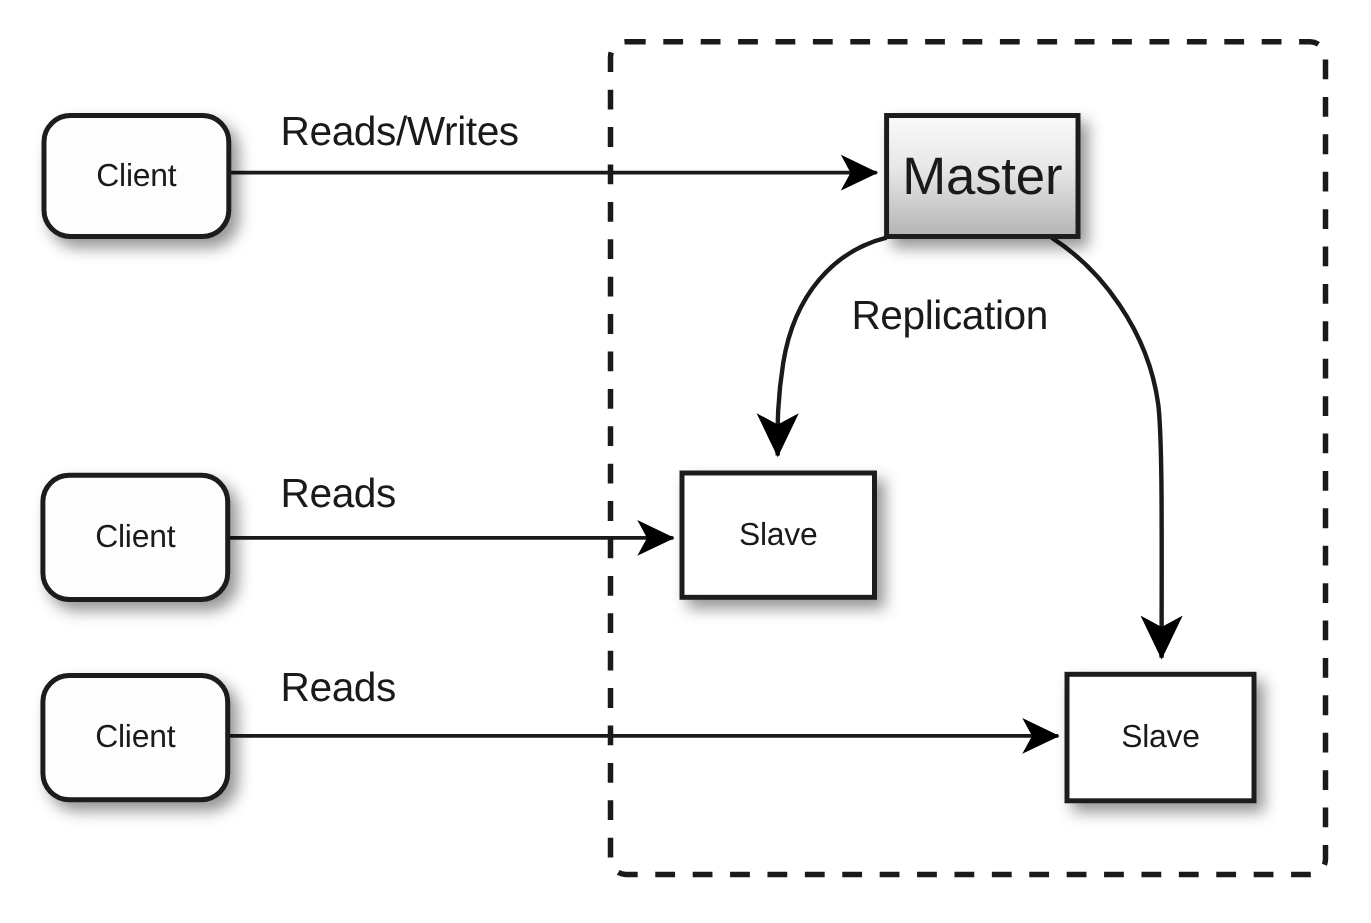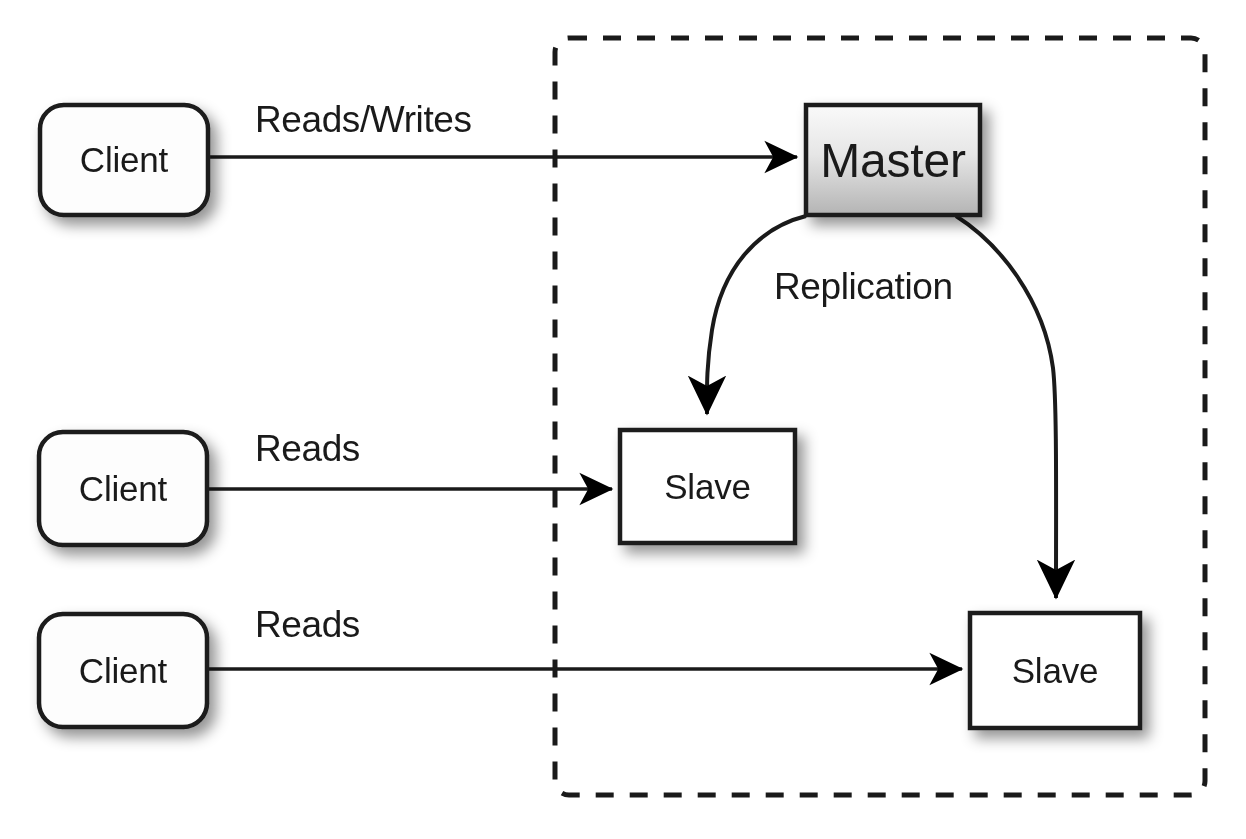--- a/index.html
+++ b/index.html
@@ -23,21 +23,21 @@
     top: 0;
     width: 1246px;
     height: 839px;
   }
   .node-label {
     position: absolute;
     display: flex;
     align-items: center;
     justify-content: center;
     font-family: "Liberation Sans", sans-serif;
-    font-size: 35px;
+    font-size: 29px;
     color: #1a1a1a;
     letter-spacing: -0.2px;
     pointer-events: none;
     white-space: nowrap;
   }
   .edge-label {
     position: absolute;
     font-family: "Liberation Sans", sans-serif;
     font-size: 37px;
     color: #1a1a1a;

